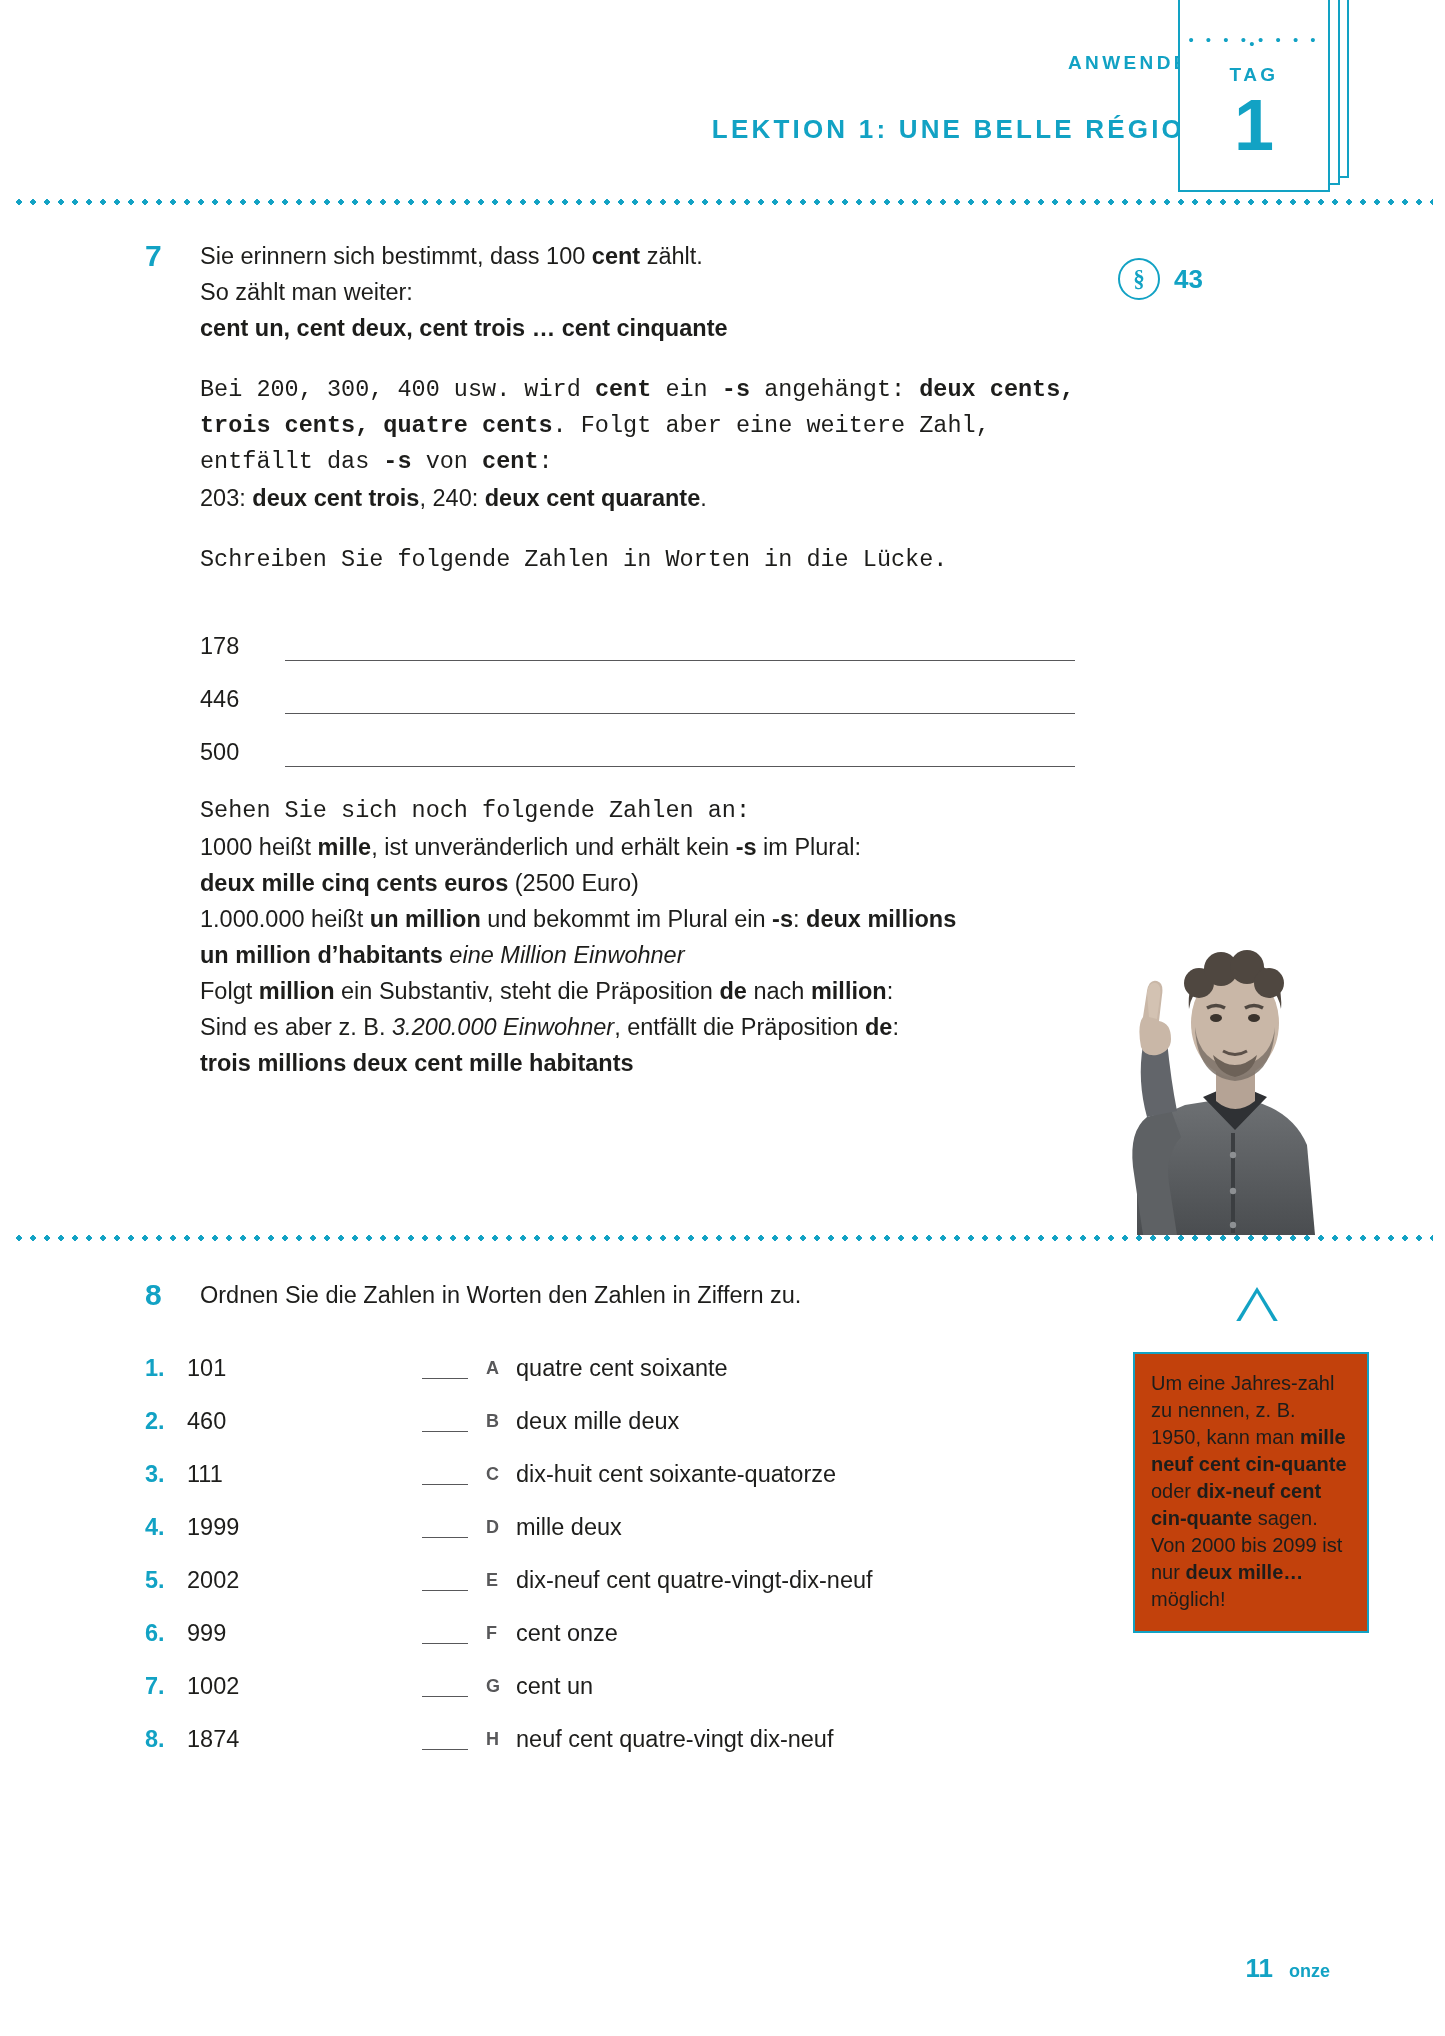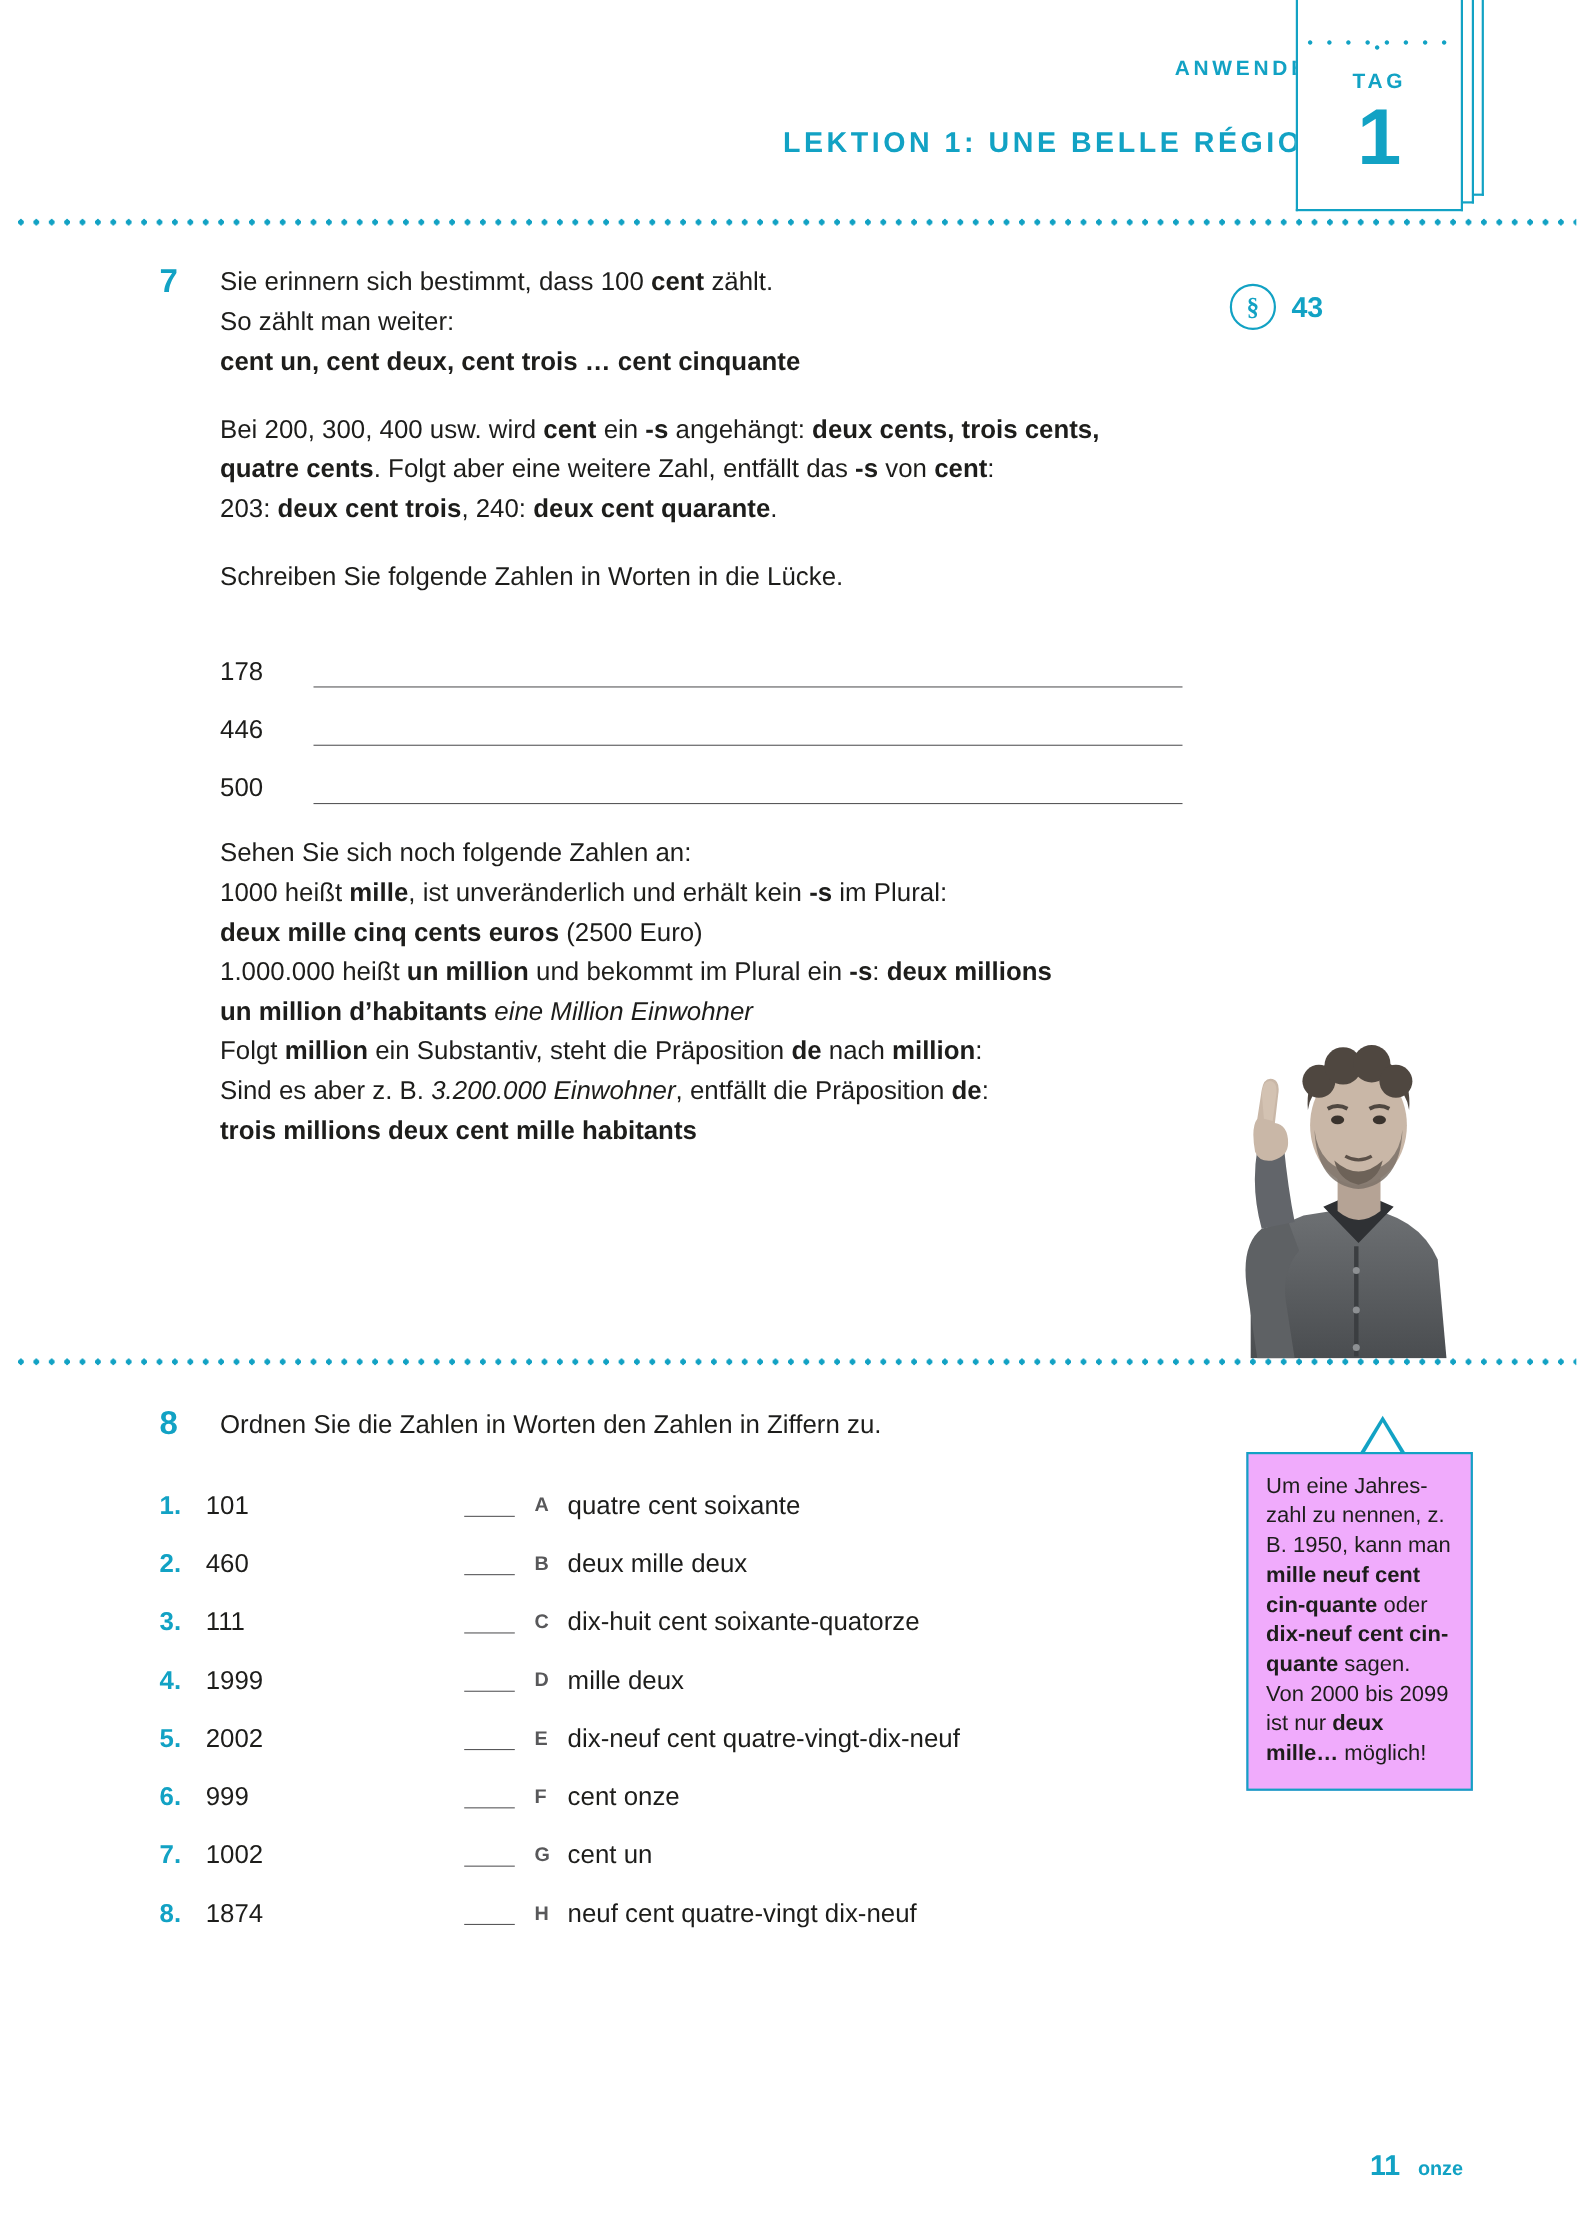--- a/index.html
+++ b/index.html
@@ -139,21 +139,21 @@
     position: absolute;
     left: 0;
   }
   .para { margin: 0 0 0 0; }
   .block-7 {
     position: relative;
     padding-left: 55px;
   }
   .b { font-weight: bold; }
   .i { font-style: italic; }
-  .gap { margin-top: 26px; }
+  .gap { margin-top: 26px; font-family: Liberation Mono, monospace; }
 
   
   .para-ref {
     position: absolute;
     left: 1118px;
     top: 258px;
     display: flex;
     align-items: center;
     gap: 14px;
   }
@@ -237,28 +237,28 @@
     font-weight: bold;
     font-size: 18px;
     width: 30px;
   }
   .m-word { }
 
   
   .tipbox {
     position: absolute;
     left: 1133px;
-    top: 1320px;
-    width: 206px;
+    top: 1352px;
+    width: 236px;
     border: 2px solid #12a2c4;
     padding: 16px 16px 18px 16px;
     font-size: 20px;
     line-height: 27px;
     color: #1d1d1b;
-    background: #f0abfc;
+    background: #c2410c;
   }
   .tip-tail {
     position: absolute;
     left: 1235px;
     top: 1283px;
     width: 44px;
     height: 38px;
     overflow: hidden;
   }
   .tip-tail:before {

